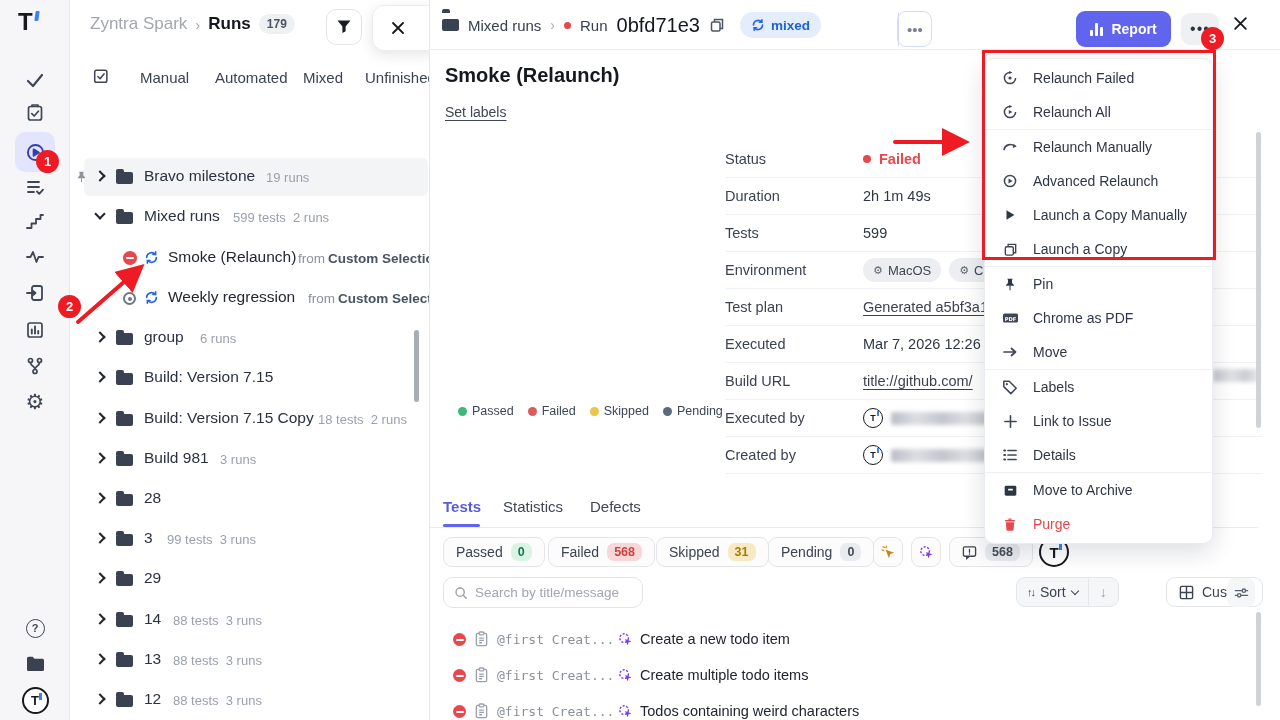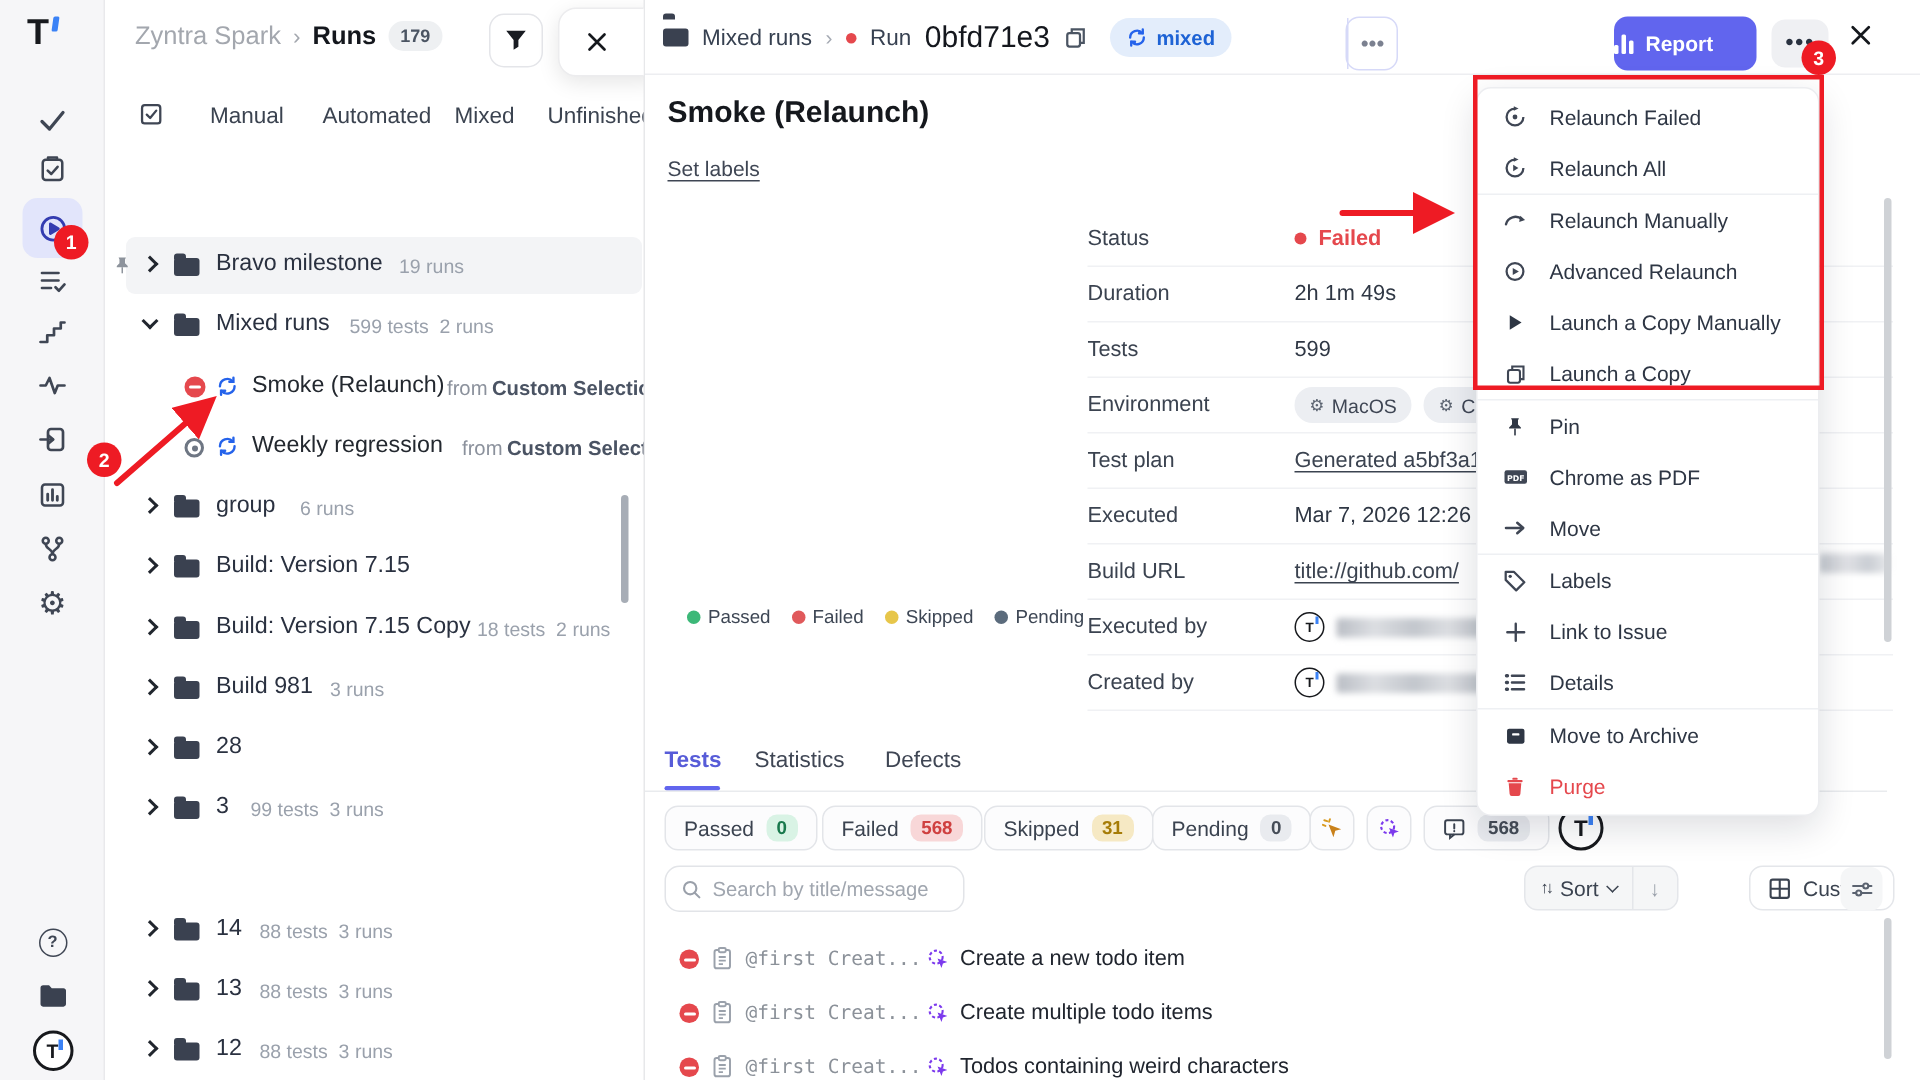--- a/index.html
+++ b/index.html
@@ -55,21 +55,21 @@
 .rp-bread{position:absolute;left:12px;top:12px;display:flex;align-items:center;gap:9px}
 .rp-bread .t{font-size:15px;color:#374151}
 .rp-bread .sep{color:#a6abb4;font-size:14px}
 .reddot{width:7px;height:7px;border-radius:50%;background:#e5484d}
 .runid{font-size:20px;font-weight:400;color:#14171d}
 .chip-mixed{display:flex;align-items:center;gap:6px;background:#e3edfb;border-radius:14px;height:26px;padding:0 11px;margin-left:6px}
 .chip-mixed span{font-size:13.5px;font-weight:600;color:#1e63d5}
 .btn-runsum{position:absolute;left:467px;top:11px;height:36px;display:flex;border:1px solid #d6d9f8;border-radius:9px;background:#fff}
 .btn-runsum .seg1{display:flex;align-items:center;gap:8px;padding:0 13px;font-size:14px;font-weight:600;color:#4a4fd0}
 .btn-runsum .seg2{width:33px;border-left:1px solid #d6d9f8;display:flex;align-items:center;justify-content:center;color:#7b8190;font-size:15px}
-.btn-report{position:absolute;left:646px;top:11px;height:36px;width:95px;background:#6165ee;border-radius:9px;display:flex;align-items:center;gap:8px;color:#fff;font-size:14px;font-weight:600}
+.btn-report{position:absolute;left:646px;top:11px;height:36px;width:95px;background:#6165ee;border-radius:9px;display:flex;align-items:center;justify-content:center;gap:8px;color:#fff;font-size:14px;font-weight:600}
 .bars{display:flex;align-items:flex-end;gap:2px;height:13px}
 .bars i{display:block;width:3px;background:#fff;border-radius:1px}
 .btn-more{position:absolute;left:751px;top:13px;width:38px;height:32px;background:#eff0f3;border-radius:9px;display:flex;align-items:center;justify-content:center;font-size:16px;color:#2a3240;letter-spacing:1px}
 .btn-close{position:absolute;left:803px;top:16px}
 .rp-title{position:absolute;left:15px;top:64px;font-size:20px;font-weight:700;color:#15181d}
 .set-labels{position:absolute;left:15px;top:104px;font-size:14px;color:#3f4654;text-decoration:underline;text-underline-offset:3px}
 
 
 .donut{position:absolute;left:43px;top:185px;width:200px;height:200px;border-radius:50%;
  background:conic-gradient(from -19deg,#e7c64a 0deg 17.8deg,#fff 17.8deg 19.6deg,#e0595b 19.6deg 358.4deg,#fff 358.4deg 360deg)}
@@ -322,20 +322,25 @@
       <span class="chev right" style="left:26px"></span>
       <span class="fold" style="left:46px"></span>
       <span class="tname" style="left:74px">28</span>
     </div>
     <div class="trow" style="top:519px">
       <span class="chev right" style="left:26px"></span>
       <span class="fold" style="left:46px"></span>
       <span class="tname" style="left:74px">3</span>
       <span class="tmeta" style="left:97px">99 tests  3 runs</span>
     </div>
+    <div class="trow" style="top:559px">
+      <span class="chev right" style="left:26px"></span>
+      <span class="fold" style="left:46px"></span>
+      <span class="tname" style="left:74px">29</span>
+    </div>
     <div class="trow" style="top:600px">
       <span class="chev right" style="left:26px"></span>
       <span class="fold" style="left:46px"></span>
       <span class="tname" style="left:74px">14</span>
       <span class="tmeta" style="left:103px">88 tests  3 runs</span>
     </div>
     <div class="trow" style="top:640px">
       <span class="chev right" style="left:26px"></span>
       <span class="fold" style="left:46px"></span>
       <span class="tname" style="left:74px">13</span>

